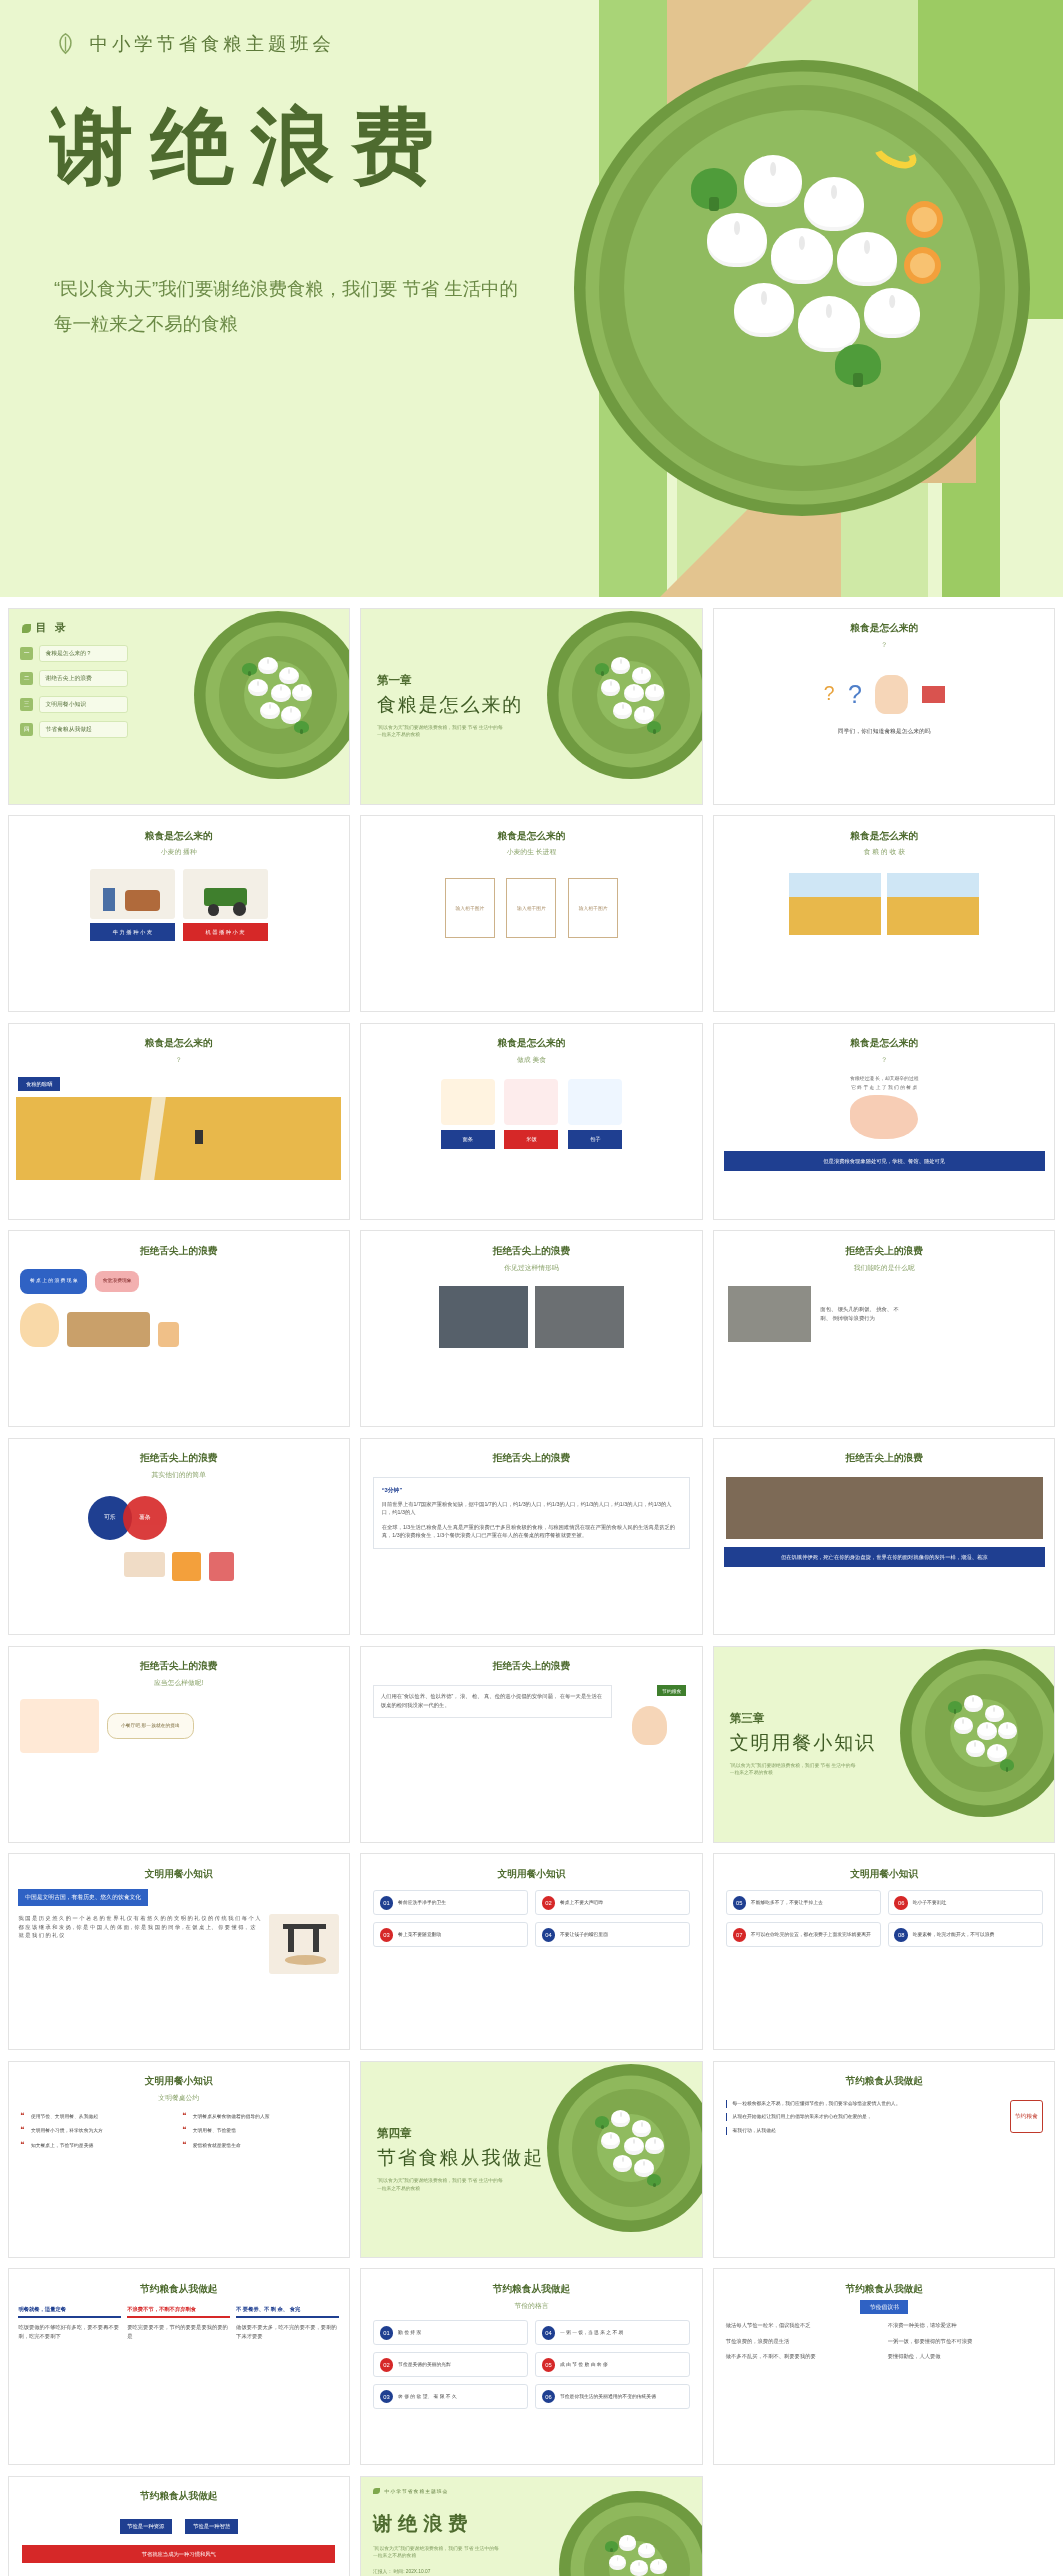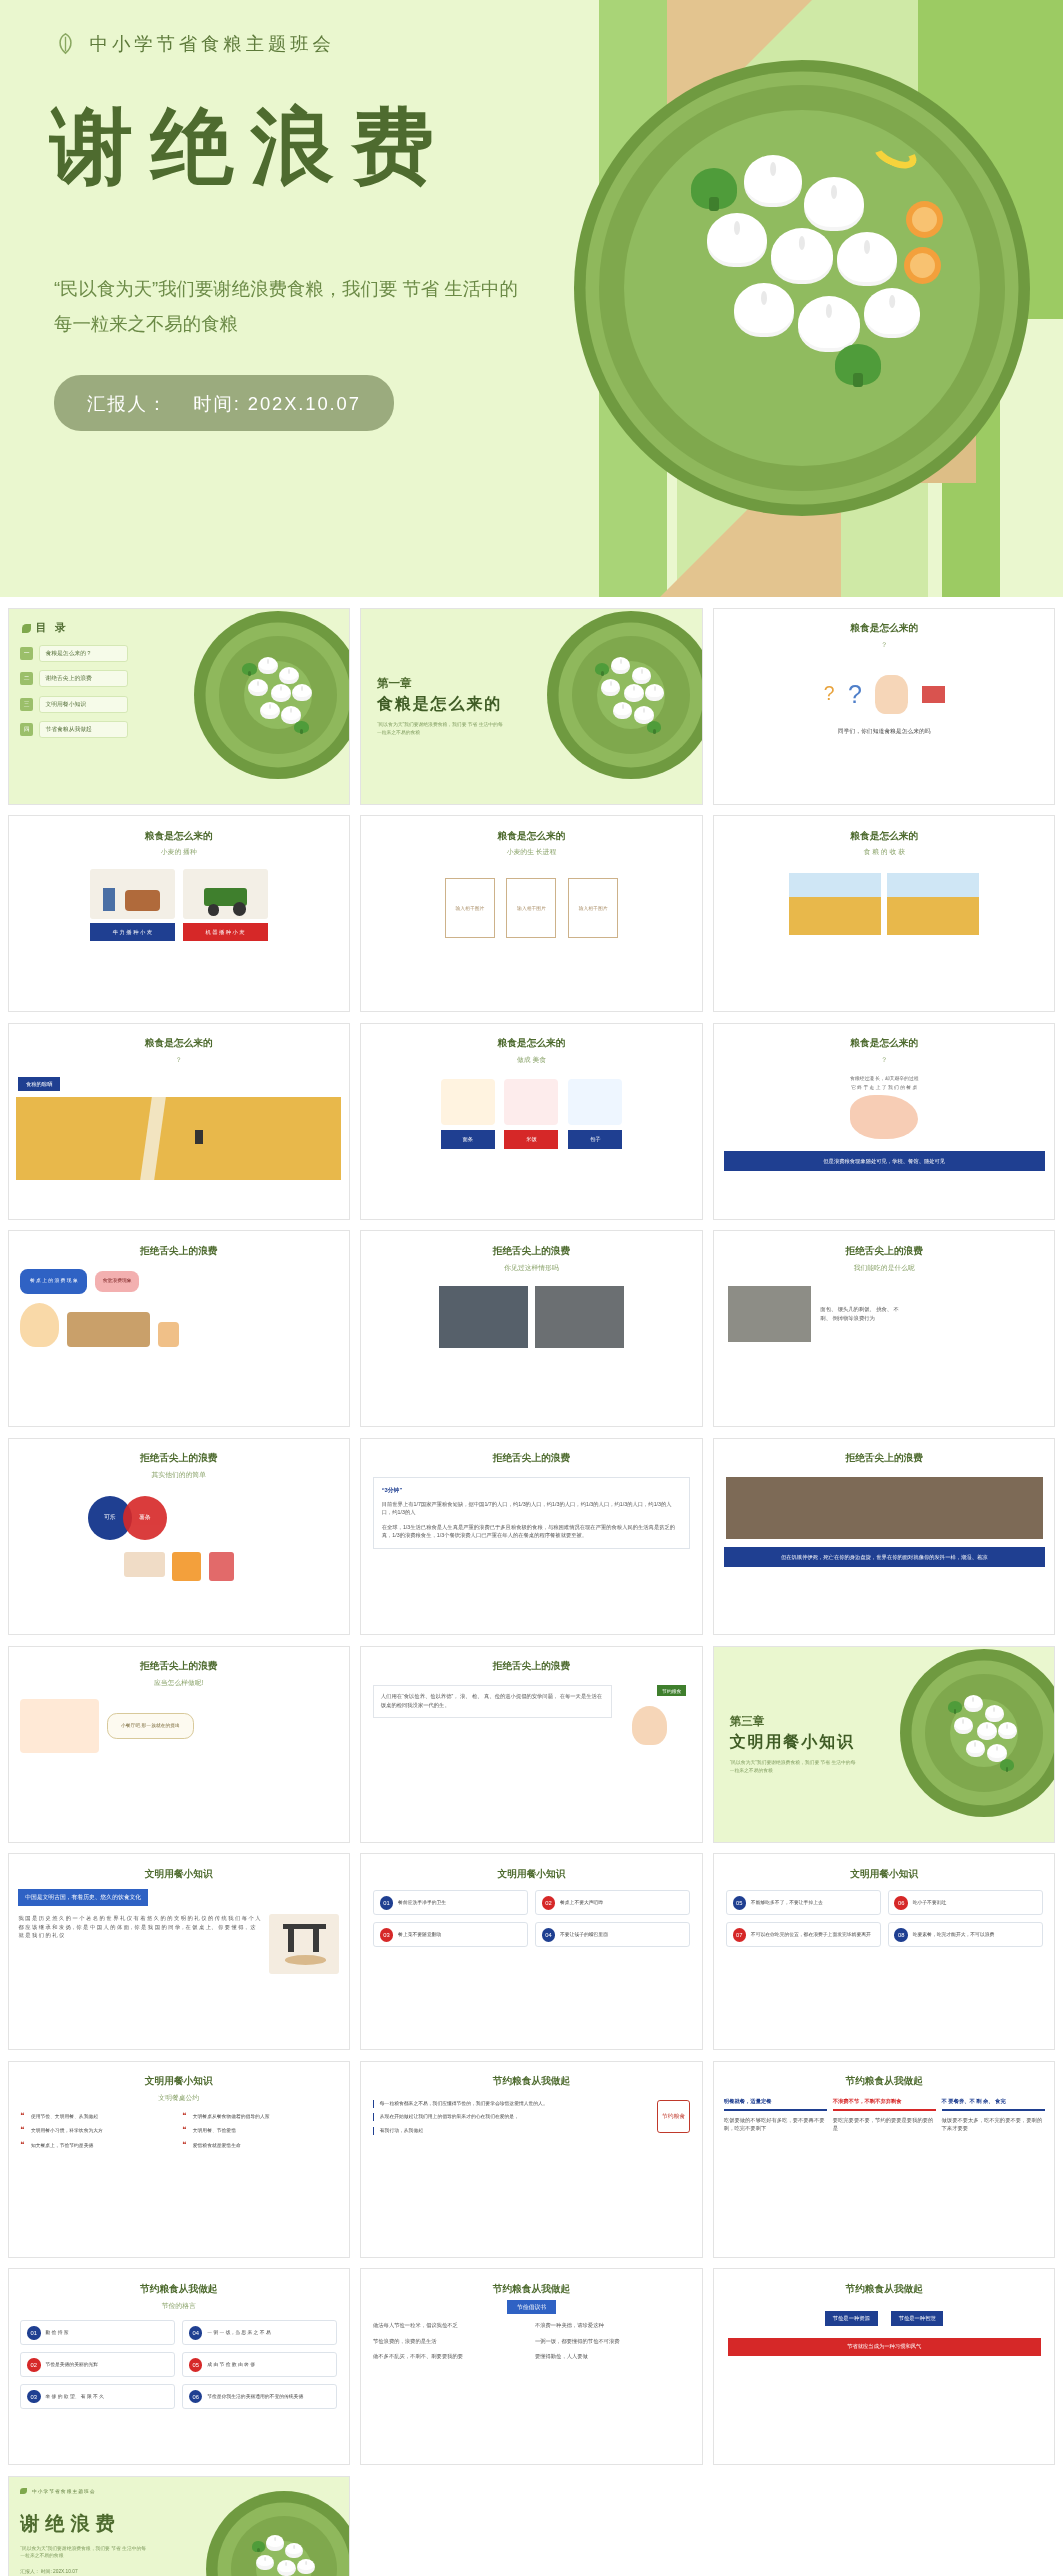--- a/index.html
+++ b/index.html
@@ -170,21 +170,21 @@
   .cat-txt{
     background:#f6fbe9;border:1px solid #d5e8b5;border-radius:2.9px;
     font-size:5.8px;color:#55703a;padding:2.9px 5.8px;min-width:89px;
   }
   .mini-plate{
     position:absolute;right:11.6px;top:27px;width:118px;height:118px;
   }
 
   
   .ch-no{font-size:11.6px;color:#4e6b2f;font-weight:bold;}
-  .ch-name{font-size:16px;color:#3f5c25;font-weight:bold;margin-top:3.9px;letter-spacing:1.9px;}
+  .ch-name{font-size:19px;color:#3f5c25;font-weight:normal;margin-top:3.9px;letter-spacing:1.9px;}
   .ch-desc{font-size:4.8px;color:#7f9b5e;line-height:7.7px;margin-top:5.8px;max-width:126px;}
 
   
   .row { display:flex; justify-content:center; gap:7.7px; margin-top:11.6px; padding:0 9.7px;}
   .ph-box{
     border:1.9px solid #cdb28a;background:#fff;width:50px;height:60px;
     display:flex;align-items:center;justify-content:center;
     font-size:4.8px;color:#a98e67;text-align:center;
   }
   .band{
@@ -270,24 +270,20 @@
         <svg width="25" height="25" viewBox="0 0 26 26">
             <path d="M13 3 C6 7 5 16 13 23 C21 16 20 7 13 3Z" fill="none" stroke="#8aa861" stroke-width="1.6"></path>
             <path d="M13 6 V21" stroke="#8aa861" stroke-width="1.4"></path>
           </svg>
       </span>
       <span class="logo-title">中小学节省食粮主题班会</span>
     </div>
 
     <h1>谢绝浪费</h1>
     <div class="subtitle">“民以食为天”我们要谢绝浪费食粮，我们要 节省 生活中的每一粒来之不易的食粮</div>
-    <div class="pill">
-      <span>汇报人：</span>
-      <span>时间: 202X.10.07</span>
-    </div>
 
     <div class="plate plate-main">
       <div class="inner"></div>
       <div class="bun" style="left:145px;top:70px;width:58px;height:52px;"></div>
       <div class="bun" style="left:205px;top:92px;width:60px;height:54px;"></div>
       <div class="bun" style="left:108px;top:128px;width:60px;height:54px;"></div>
       <div class="bun" style="left:172px;top:143px;width:62px;height:56px;"></div>
       <div class="bun" style="left:238px;top:147px;width:60px;height:54px;"></div>
       <div class="bun" style="left:135px;top:198px;width:60px;height:54px;"></div>
       <div class="bun" style="left:199px;top:211px;width:62px;height:56px;"></div>
@@ -613,20 +609,39 @@
       <div class="grid2">
         <div class="quote">使用节俭、文明用餐、从我做起</div>
         <div class="quote">文明餐桌从餐食物做着的倡导的人家</div>
         <div class="quote">文明用餐小习惯，科学饮食为大方</div>
         <div class="quote">文明用餐、节俭爱惜</div>
         <div class="quote">知文餐桌上，节俭节约是美德</div>
         <div class="quote">爱惜粮食就是爱惜生命</div>
       </div>
     </div>
 
+    <div class="slide green">
+      <div class="cen">
+        <div class="ch-no">第四章</div>
+        <div class="ch-name">节省食粮从我做起</div>
+        <div class="ch-desc">“民以食为天”我们要谢绝浪费食粮，我们要 节省 生活中的每一粒来之不易的食粮</div>
+      </div>
+      <div class="plate mini-plate">
+        <div class="inner"></div>
+        <div class="bun" style="left:39px;top:21px;width:19.3px;height:17.4px;"></div>
+        <div class="bun" style="left:60px;top:31px;width:19.3px;height:17.4px;"></div>
+        <div class="bun" style="left:29px;top:43px;width:19.3px;height:17.4px;"></div>
+        <div class="bun" style="left:52px;top:48px;width:20px;height:18.4px;"></div>
+        <div class="bun" style="left:73px;top:48px;width:19.3px;height:17.4px;"></div>
+        <div class="bun" style="left:41px;top:66px;width:19.3px;height:17.4px;"></div>
+        <div class="bun" style="left:62px;top:70px;width:20px;height:18.4px;"></div>
+        <div class="broc" style="left:23px;top:27px;width:14.5px;height:12.6px;"></div>
+        <div class="broc" style="left:75px;top:85px;width:14.5px;height:12.6px;"></div>
+      </div>
+    </div>
 
     <div class="slide">
       <div class="s-title">节约粮食从我做起</div>
       <div style="display:flex;gap:9.7px;padding:11.6px 11.6px 0;">
         <div style="flex:1;">
           <div class="list-line">每一粒粮食都来之不易，我们应懂得节俭的，我们要学会珍惜这爱情人世的人。</div>
           <div class="list-line">从现在开始做起让我们用上的倡导的采来才的心在我们在爱的是，</div>
           <div class="list-line">有我行动，从我做起</div>
         </div>
         <div class="stamp">节约粮食</div>

